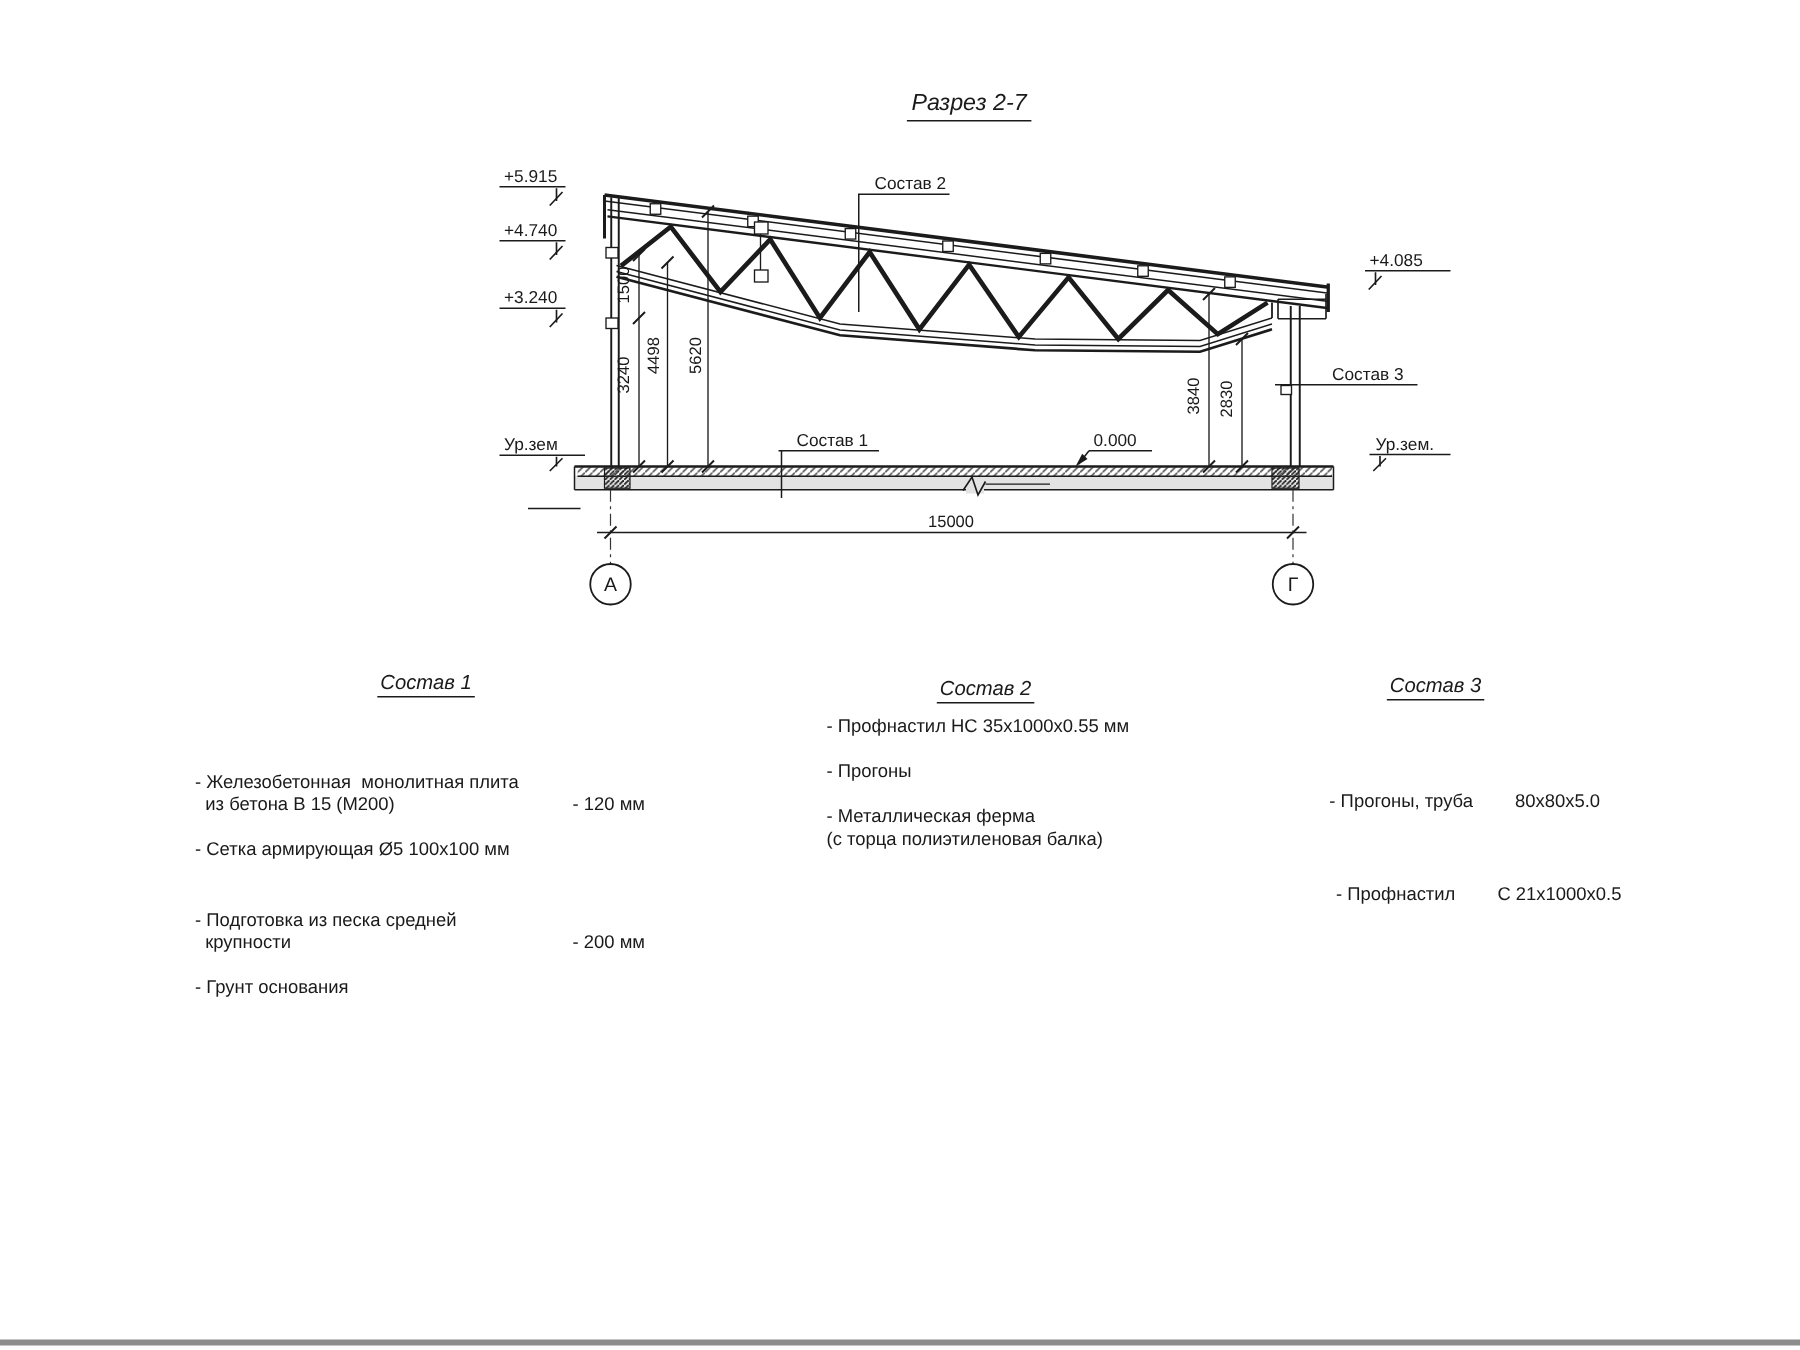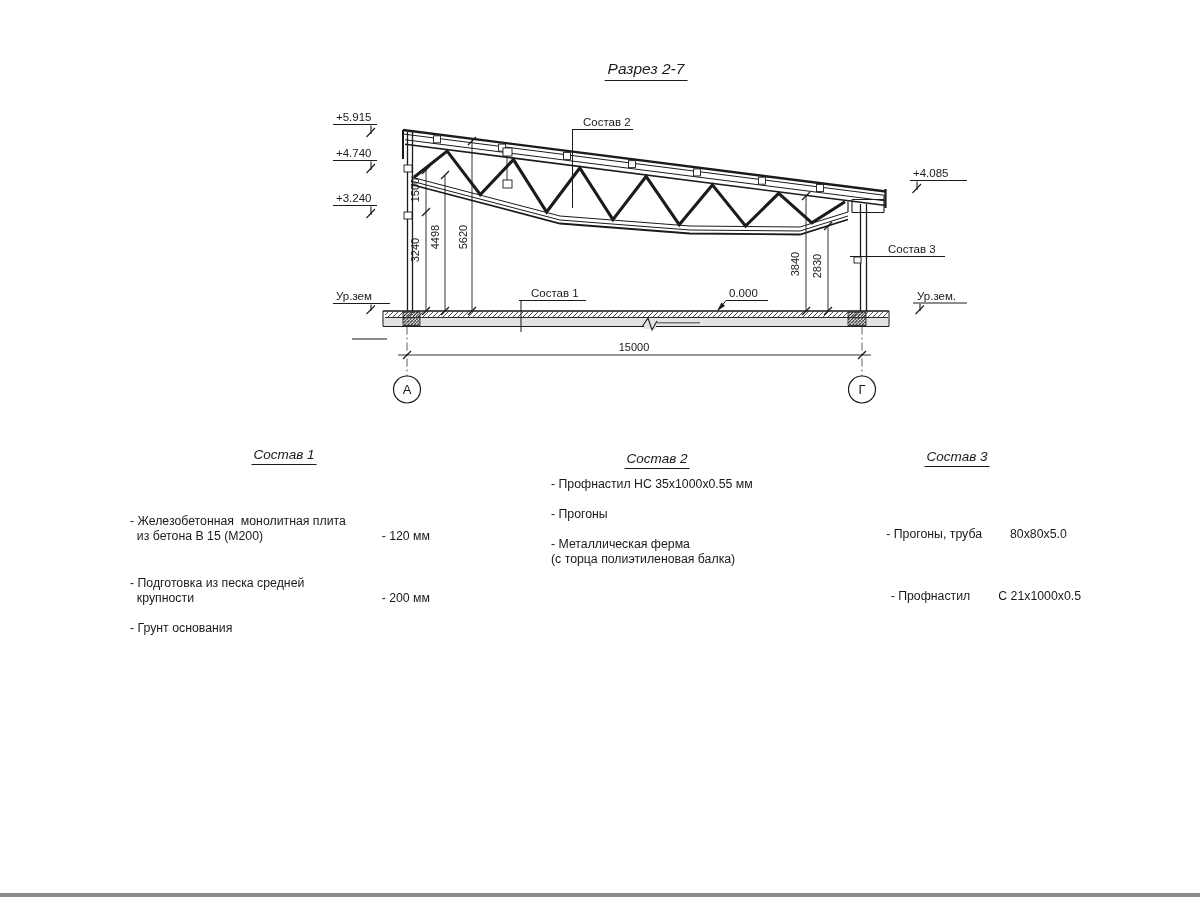--- a/index.html
+++ b/index.html
@@ -226,20 +226,25 @@
     <div class="comp-items" style="left:0;top:50px;width:300px;">
         <div class="comp-item">
           <div class="item-text">
             <div class="item-line">- Железобетонная  монолитная плита</div>
             <div class="item-line">  из бетона В 15 (М200)</div>
           </div>
           <div class="item-value">- 120 мм</div>
         </div>
         <div class="comp-item">
           <div class="item-text">
+            <div class="item-line">- Сетка армирующая Ø5 100x100 мм</div>
+          </div>
+        </div>
+        <div class="comp-item">
+          <div class="item-text">
             <div class="item-line">- Подготовка из песка средней</div>
             <div class="item-line">  крупности</div>
           </div>
           <div class="item-value">- 200 мм</div>
         </div>
         <div class="comp-item">
           <div class="item-text">
             <div class="item-line">- Грунт основания</div>
           </div>
         </div>

